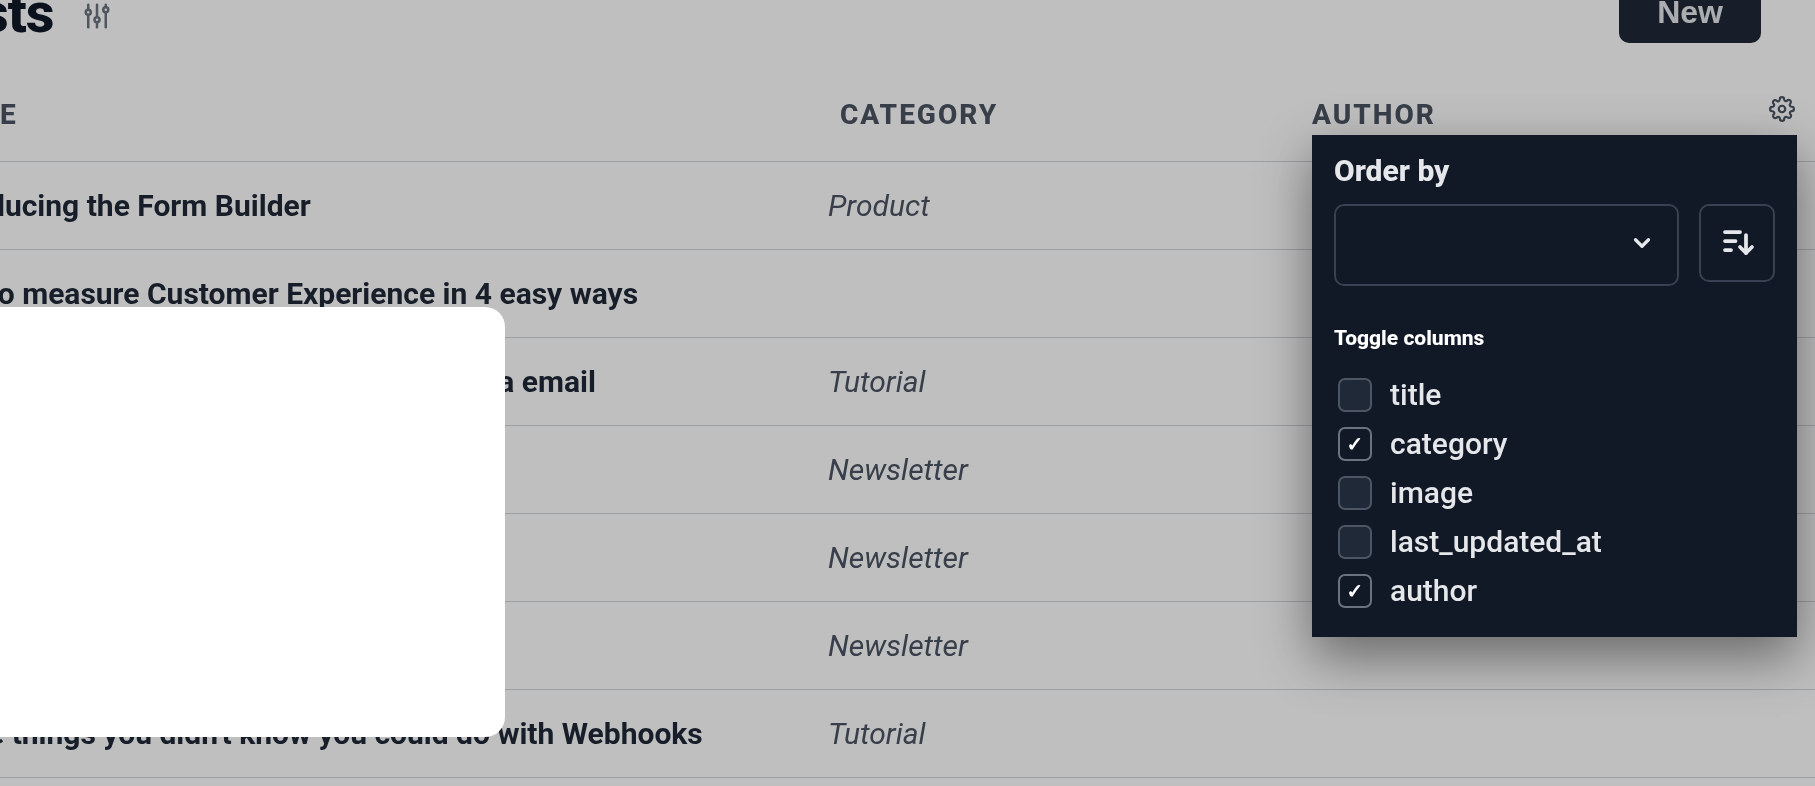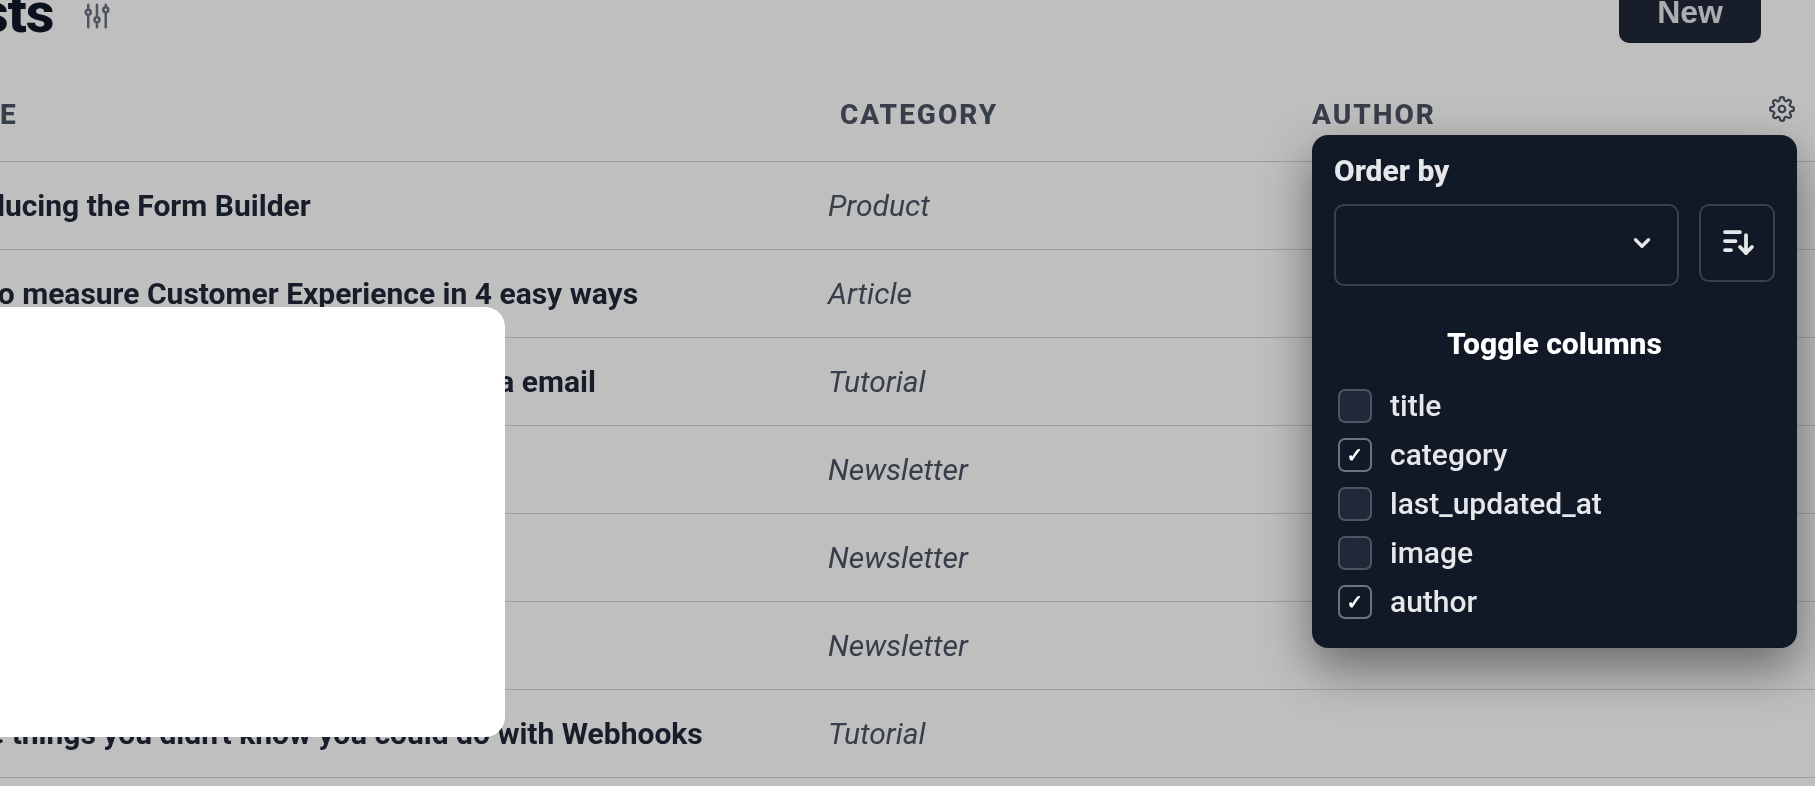--- a/index.html
+++ b/index.html
@@ -125,21 +125,21 @@
     }
     .row-auth { flex: 1; }
 
     
     .popover {
       position: absolute;
       top: 135px;
       right: 18px;
       width: 485px;
       background: #111826;
-      border-radius: 16px;
+      border-radius: 0;
       z-index: 10;
       box-shadow: 0 20px 50px rgba(0,0,0,0.45);
       padding: 0;
     }
     .popover-highlight {
       position: absolute;
       top: 307px;
       left: -20px;
       width: 525px;
       height: 430px;
@@ -188,24 +188,23 @@
       cursor: pointer;
       color: #e5e7eb;
     }
     .toggle-section {
       position: relative;
       z-index: 11;
       padding: 14px 22px 22px 22px;
     }
     .toggle-label {
       color: #fff;
-      font-size: 30px;
+      font-size: 21px;
       font-weight: 800;
       margin-bottom: 20px;
-      text-align: center;
     }
     .check-item {
       display: flex;
       align-items: center;
       gap: 18px;
       padding: 7px 4px;
       cursor: pointer;
     }
     .check-box {
       width: 34px;
@@ -270,21 +269,20 @@
     </div>
 
     <div id="rows-container">
         <div class="row">
           <div class="row-title">ducing the Form Builder</div>
           <div class="row-cat">Product</div>
           <div class="row-auth"></div>
         </div>
         <div class="row">
           <div class="row-title">to measure Customer Experience in 4 easy ways</div>
-          <div class="row-cat">Article</div>
           <div class="row-auth"></div>
         </div>
         <div class="row">
           <div class="row-title">eedback from your SaaS customers via email</div>
           <div class="row-cat">Tutorial</div>
           <div class="row-auth"></div>
         </div>
         <div class="row">
           <div class="row-title">ch again (soon)</div>
           <div class="row-cat">Newsletter</div>
@@ -344,25 +342,25 @@
             <span class="check-label">title</span>
           </div>
           <div class="check-item">
             <div class="check-box checked">
               <span class="check-mark">✓</span>
             </div>
             <span class="check-label">category</span>
           </div>
           <div class="check-item">
             <div class="check-box"></div>
+            <span class="check-label">image</span>
+          </div>
+          <div class="check-item">
+            <div class="check-box"></div>
             <span class="check-label">last_updated_at</span>
-          </div>
-          <div class="check-item">
-            <div class="check-box"></div>
-            <span class="check-label">image</span>
           </div>
           <div class="check-item">
             <div class="check-box checked">
               <span class="check-mark">✓</span>
             </div>
             <span class="check-label">author</span>
           </div>
         </div>
     </div>
   </div>

